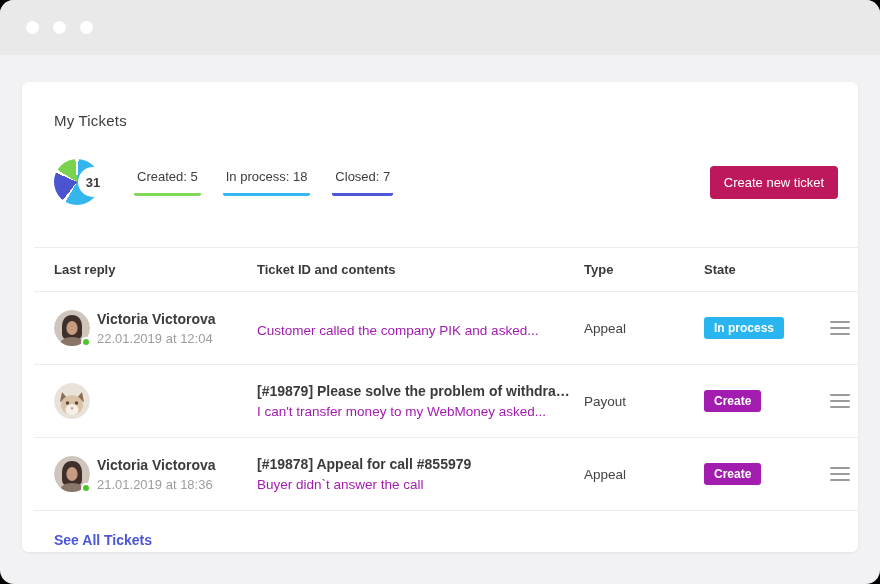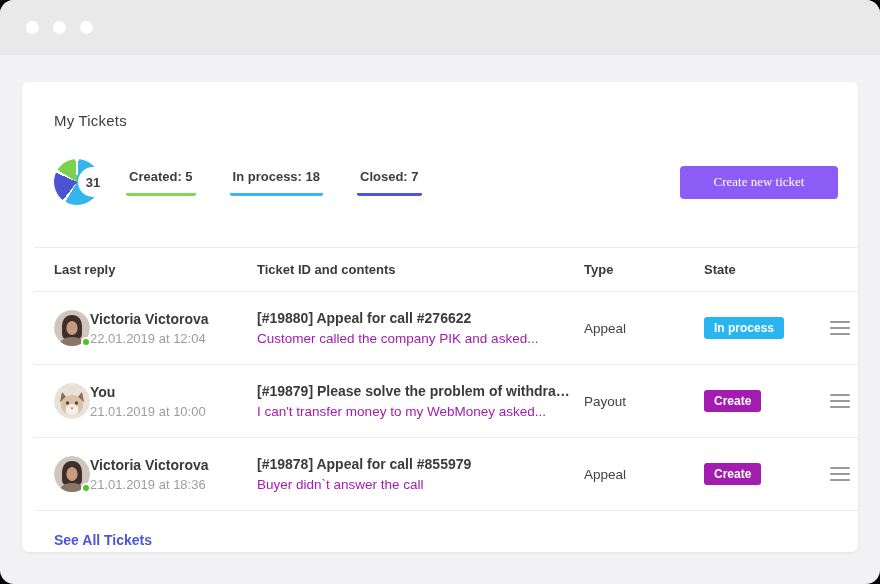--- a/index.html
+++ b/index.html
@@ -11,34 +11,34 @@
   .card{margin:27px auto 0;width:836px;height:470px;background:#ffffff;border-radius:6px;
         box-shadow:0 1px 3px rgba(0,0,0,0.07);display:flex;flex-direction:column;padding-left:12px;}
   .card-head{padding:30px 20px 0;}
   .card-title{font-size:15px;color:#3d3d3d;letter-spacing:.2px;}
   .summary{display:flex;align-items:center;padding:0 20px;margin-top:30px;}
   .donut{width:46px;height:46px;border-radius:50%;position:relative;flex:0 0 auto;
          background:conic-gradient(#fff 0deg 4deg,#35b5ee 4deg 210deg,#fff 210deg 218deg,
                     #4a54d1 218deg 294deg,#fff 294deg 302deg,#7bd24f 302deg 356deg,#fff 356deg 360deg);}
   .donut-hole{position:absolute;left:24px;top:8px;width:30px;height:30px;border-radius:50%;background:#fff;
               display:flex;align-items:center;justify-content:center;font-size:13px;font-weight:bold;color:#3d3d3d;}
-  .stats{display:flex;gap:34px;margin-left:26px;font-weight:bold;}
+  .stats{display:flex;gap:22px;margin-left:34px;}
   .stat{display:inline-block;padding:0 3px 9px;font-size:13px;color:#3d3d3d;border-bottom:3px solid transparent;
         border-radius:0 0 2px 2px;cursor:pointer;}
   .stat.created{border-bottom-color:#82d854;}
   .stat.inprocess{border-bottom-color:#36b7f3;}
   .stat.closed{border-bottom-color:#4d55d8;}
-  .btn-create{margin-left:auto;width:158px;height:33px;border:none;border-radius:4px;background:#8b5cf6;
-              color:#fff;font-size:13px;font-family:Liberation Serif, serif;cursor:pointer;}
+  .btn-create{margin-left:auto;width:128px;height:33px;border:none;border-radius:4px;background:#be185d;
+              color:#fff;font-size:13px;font-family:Liberation Sans, sans-serif;cursor:pointer;}
   .table{margin-top:42px;display:flex;flex-direction:column;flex:1;}
   .thead,.trow{display:grid;grid-template-columns:203px 327px 120px 126px 20px;align-items:center;padding:0 20px;}
   .thead{height:45px;border-top:1px solid #ececec;border-bottom:1px solid #ececec;}
   .th{font-size:13px;font-weight:bold;color:#3a3a3a;}
   .trow{height:73px;border-bottom:1px solid #ececec;}
-  .reply-cell{display:flex;align-items:center;gap:0;}
+  .reply-cell{display:flex;align-items:center;gap:7px;}
   .avatar-wrap{position:relative;width:36px;height:36px;flex:0 0 auto;}
   .avatar{width:36px;height:36px;border-radius:50%;overflow:hidden;display:block;}
   .online-dot{position:absolute;right:-1px;bottom:-1px;width:10px;height:10px;border-radius:50%;
               background:#4fc32a;border:2px solid #fff;}
   .name{font-size:14px;font-weight:bold;color:#3b3b3b;}
   .date{font-size:13px;color:#9d9d9d;margin-top:4px;}
   .tcell{padding-right:12px;overflow:hidden;}
   .ttitle{font-size:14px;font-weight:bold;color:#3b3b3b;white-space:nowrap;overflow:hidden;text-overflow:ellipsis;}
   .texcerpt{font-size:13.5px;color:#a21caf;margin-top:5px;white-space:nowrap;overflow:hidden;text-overflow:ellipsis;}
   .type-cell{font-size:13.5px;color:#434343;}
@@ -99,21 +99,20 @@
               <path d="M5 36c1-6 6-9 13-9s12 3 13 9z" fill="#8a7668"></path>
             </svg>
             <span class="online-dot"></span>
           </div>
           <div>
             <div class="name">Victoria Victorova</div>
             <div class="date">22.01.2019 at 12:04</div>
           </div>
         </div>
         <div class="tcell">
-          <div class="ttitle">[#19880] Appeal for call #276622</div>
           <div class="texcerpt">Customer called the company PIK and asked...</div>
         </div>
         <div class="type-cell">Appeal</div>
         <div>
           <span class="badge in-process">In process</span>
         </div>
         <div class="menu-icon">
             <span></span>
             <span></span>
             <span></span>
@@ -126,24 +125,20 @@
             <svg class="avatar" viewBox="0 0 36 36">
               <circle cx="18" cy="18" r="18" fill="#e9e2da"></circle>
               <path d="M8 9l5 6-7 4z" fill="#8c6b4f"></path>
               <path d="M28 9l-5 6 7 4z" fill="#8c6b4f"></path>
               <ellipse cx="18" cy="22" rx="11" ry="10" fill="#d8c3a8"></ellipse>
               <ellipse cx="18" cy="26.5" rx="6.5" ry="5.5" fill="#f4efe8"></ellipse>
               <circle cx="13.5" cy="20" r="1.7" fill="#5a4632"></circle>
               <circle cx="22.5" cy="20" r="1.7" fill="#5a4632"></circle>
               <path d="M16.5 24.5h3l-1.5 2.2z" fill="#b4766b"></path>
             </svg>
-          </div>
-          <div>
-            <div class="name">You</div>
-            <div class="date">21.01.2019 at 10:00</div>
           </div>
         </div>
         <div class="tcell">
           <div class="ttitle">[#19879] Please solve the problem of withdrawal...</div>
           <div class="texcerpt">I can't transfer money to my WebMoney asked...</div>
         </div>
         <div class="type-cell">Payout</div>
         <div>
           <span class="badge create">Create</span>
         </div>

